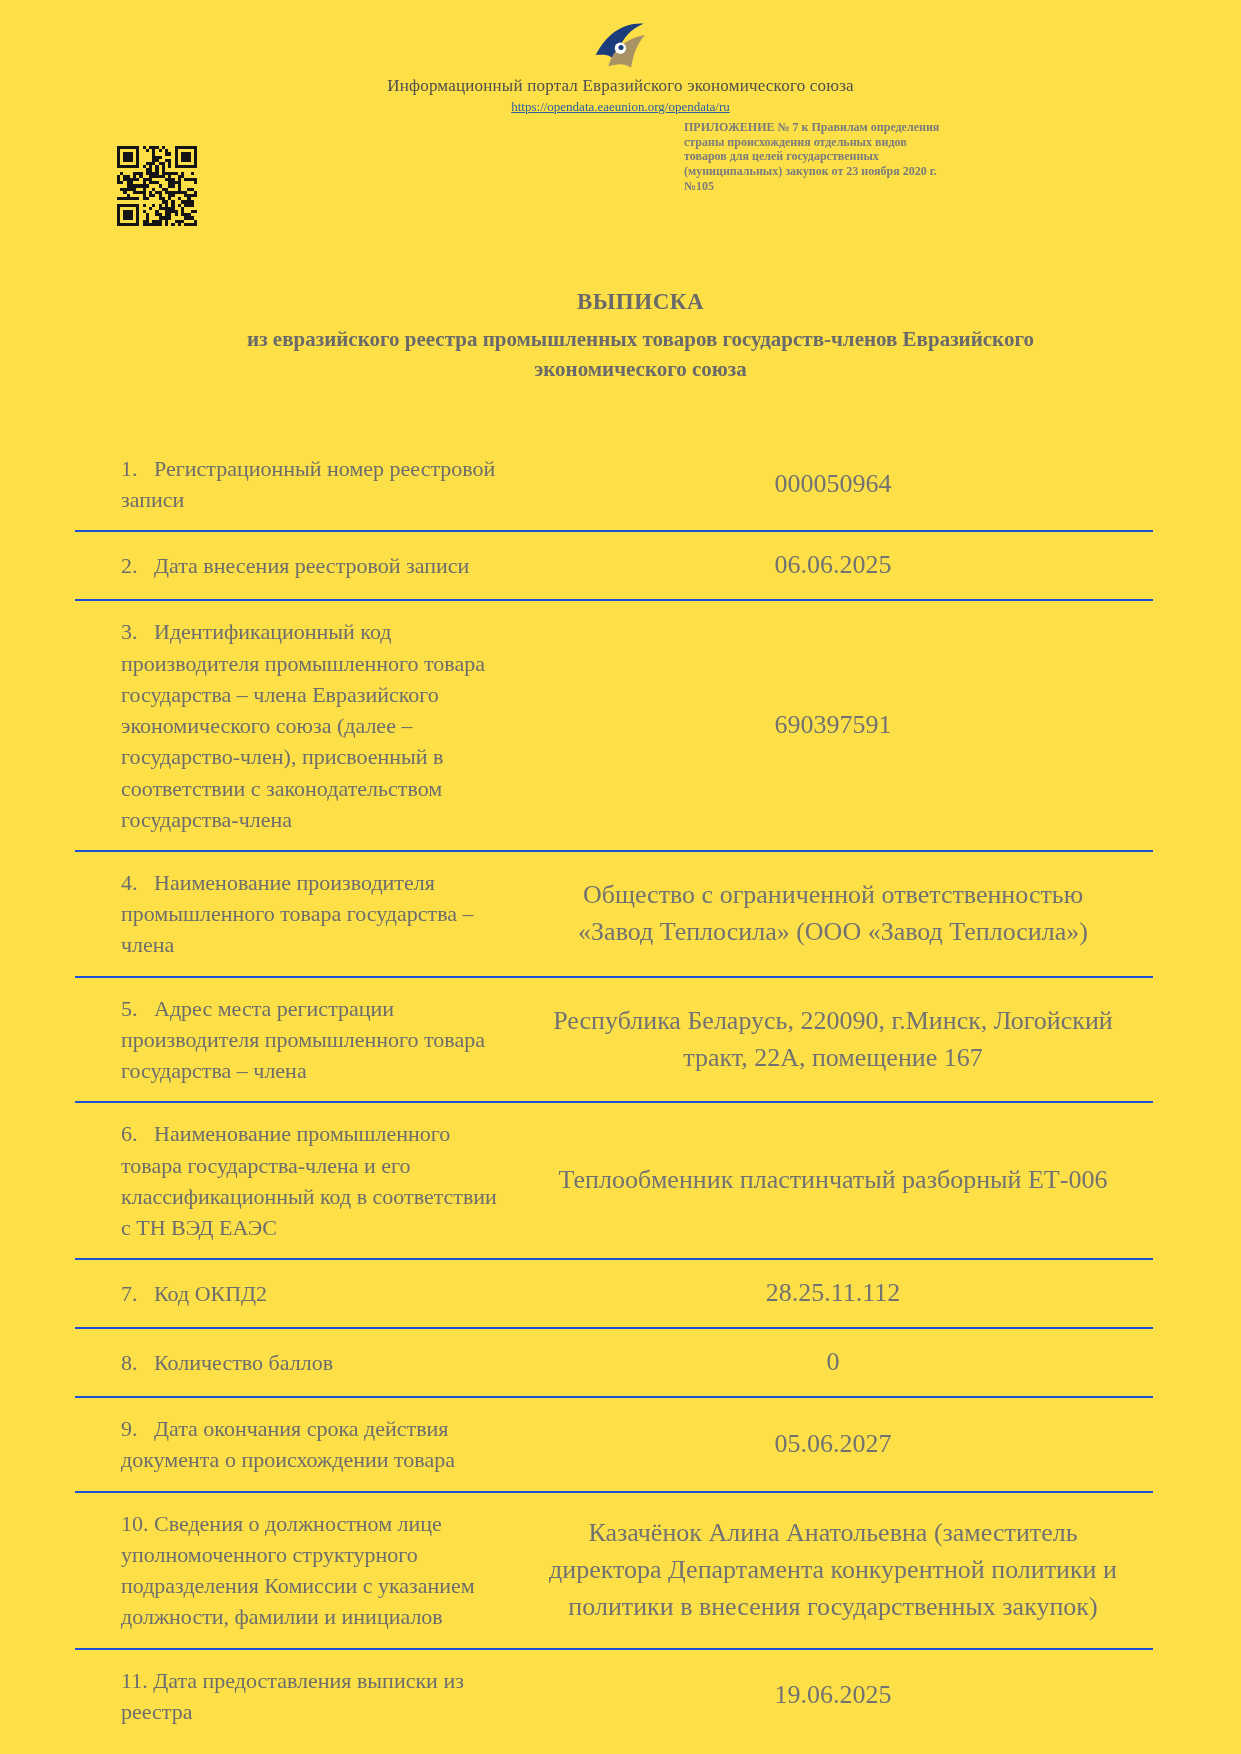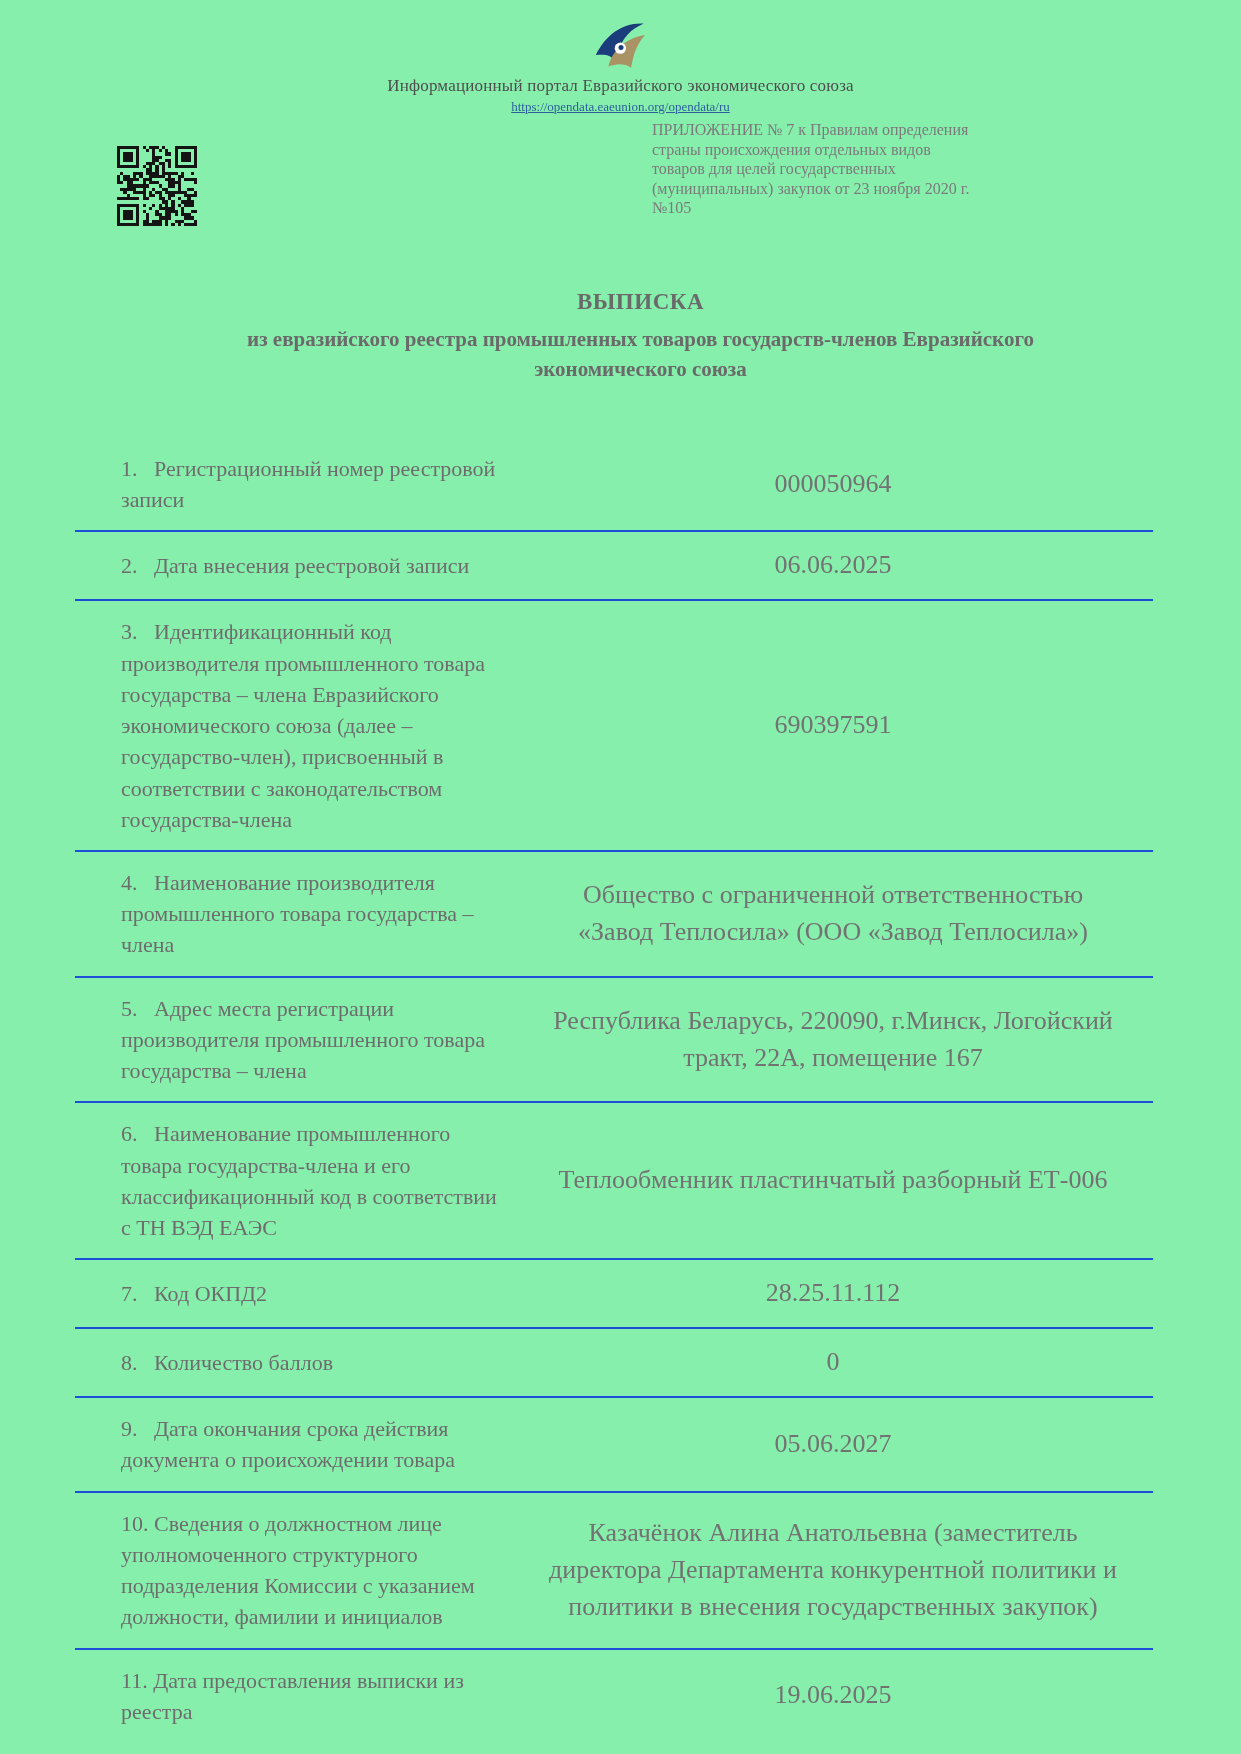--- a/index.html
+++ b/index.html
@@ -1,29 +1,29 @@
 <!DOCTYPE html>
 <html><head>
 <meta charset="utf-8">
 <style>
   html,body{margin:0;padding:0;background:#ffffff;}
   .page{
-    position:relative;width:1241px;height:1754px;background:#86efac;
+    position:relative;width:1241px;height:1754px;background:#fde047;
     font-family:"Liberation Serif",serif;overflow:hidden;color:#6e6e6e;
   }
   
   .site-header{position:absolute;top:16px;left:0;width:100%;text-align:center;color:#4e4e4e;}
   .logo{display:block;margin:0 auto 2px auto;}
   .portal-title{font-size:17px;letter-spacing:.2px;}
   .portal-link{display:inline-block;margin-top:3px;font-size:13px;color:#2b5f9e;text-decoration:underline;cursor:pointer;}
   
   .qr{position:absolute;left:117px;top:146px;width:80px;height:80px;}
   .annex{
-    position:absolute;left:652px;top:120px;width:360px;
-    font-size:16px;line-height:1.22;color:#7b7b7b;white-space:pre-line;
+    position:absolute;left:684px;top:120px;width:360px;
+    font-size:12px;line-height:1.22;color:#7b7b7b;white-space:pre-line;font-weight:bold;
   }
   
   .title-block{position:absolute;top:289px;left:0;width:100%;text-align:center;color:#6a6a6a;padding-left:20px;}
   .doc-title{font-size:23px;font-weight:bold;margin:0;letter-spacing:.5px;}
   .doc-subtitle{font-size:21px;font-weight:bold;margin:9px 0 0 0;line-height:1.45;white-space:pre-line;}
   
   .registry-table{position:absolute;top:438px;left:75px;width:1078px;}
   .row{display:flex;align-items:center;padding:15px 8px 15px 46px;border-bottom:2px solid #1d4ed8;}
   .row:last-child{border-bottom:none;}
   .row .label{width:400px;font-size:22px;line-height:1.42;white-space:pre-line;color:#6d6d6d;}

